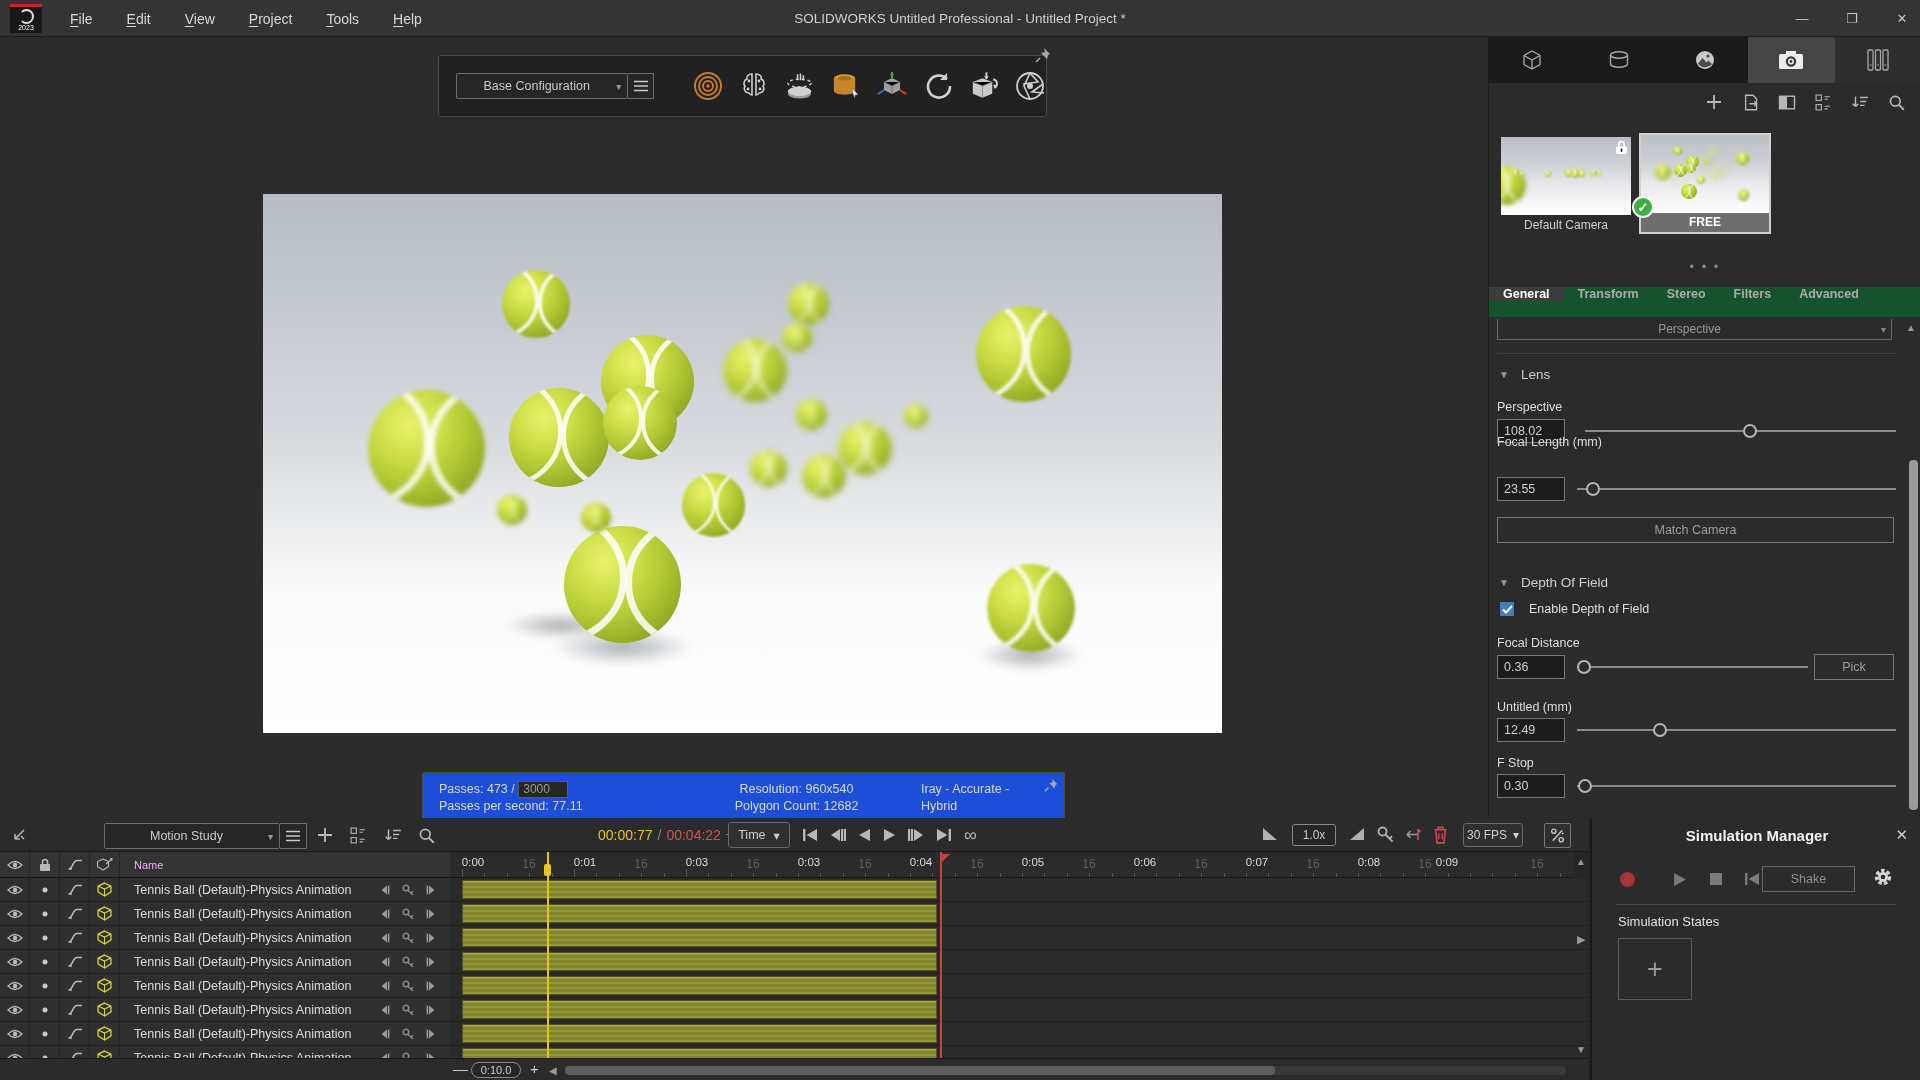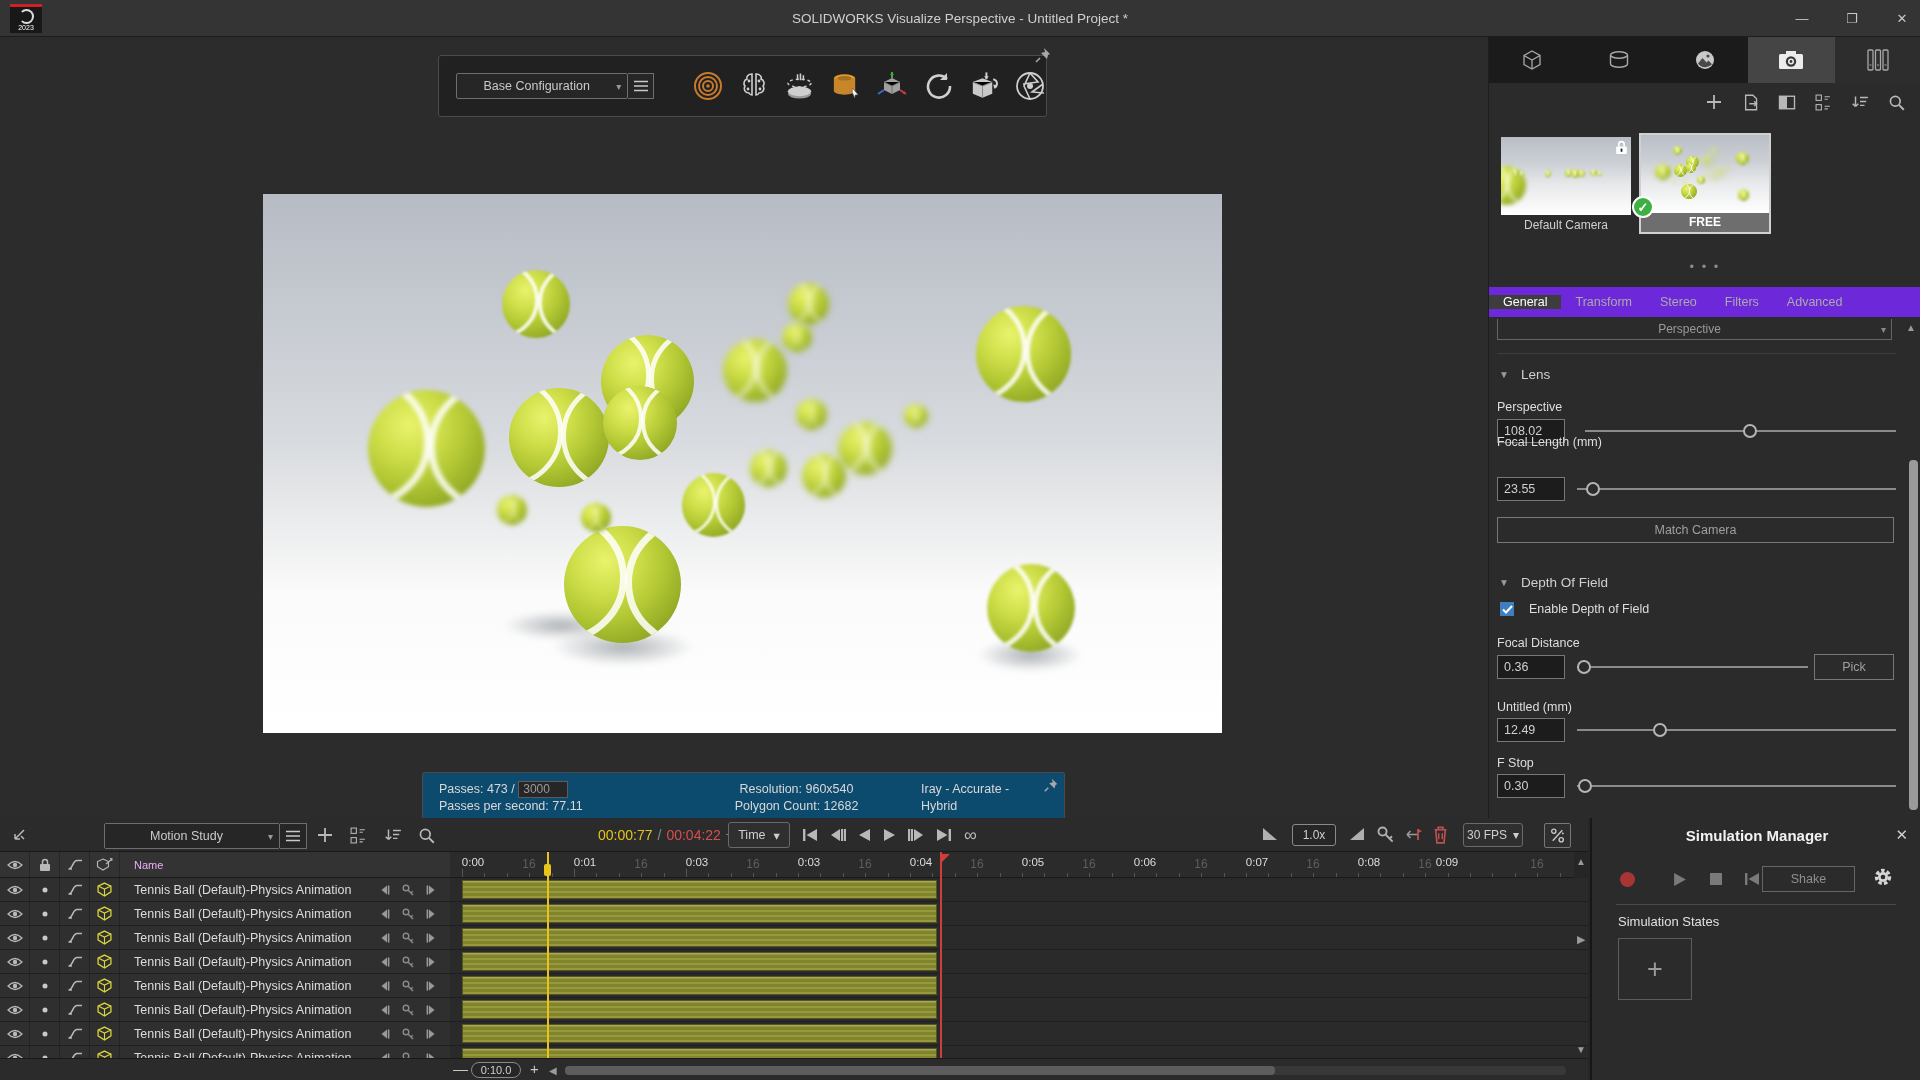--- a/index.html
+++ b/index.html
@@ -34,42 +34,42 @@
   .dd{height:26px;background:#262626;border:1px solid #6e6e6e;border-radius:2px;display:flex;align-items:center;color:#c9c9c9;font-size:12.5px;}
   .dd .lbl{flex:1;text-align:center;padding:0 6px;}
   .dd .chev{color:#9a9a9a;font-size:10px;padding-right:6px;}
   .cfg-dd{width:182px;}
   .sqbtn{height:26px;width:27px;border:1px solid #6e6e6e;border-left:none;display:flex;align-items:center;justify-content:center;background:#262626;}
   .cfg-icons{display:flex;align-items:center;gap:13px;margin-left:37px;}
   .cfg-ic{width:33px;height:33px;display:flex;align-items:center;justify-content:center;}
   .pin{position:absolute;}
 
   
-  .stats{position:absolute;left:422px;top:735px;width:643px;height:66px;background:#0c4a6e;border:1px solid #4b4b4b;border-radius:2px;display:flex;padding:8px 16px;font-size:12.5px;color:#d8d8d8;line-height:17px;}
+  .stats{position:absolute;left:422px;top:735px;width:643px;height:66px;background:#1d4ed8;border:1px solid #4b4b4b;border-radius:2px;display:flex;padding:8px 16px;font-size:12.5px;color:#d8d8d8;line-height:17px;}
   .stats .c1{width:255px;}
   .stats .c2{width:205px;text-align:center;}
   .stats .c3{flex:1;padding-left:22px;}
   .limitbox{display:inline-block;min-width:50px;border:1px solid #5c5c5c;background:#262626;color:#9a9a9a;text-align:left;padding:0 4px;font-size:12px;line-height:15px;}
 
   
   .rpanel{position:absolute;left:1488px;top:37px;width:432px;height:781px;background:#2b2b2b;border-left:1px solid #1e1e1e;}
   .rp-tabs{position:absolute;left:0;top:0;width:432px;height:46px;background:#1b1b1b;display:flex;}
   .rp-tab{width:86.4px;height:46px;display:flex;align-items:center;justify-content:center;}
   .rp-tab.active{background:#454545;}
   .rp-tab.shaded{background:#2d2d2d;}
   .rp-toolbar{position:absolute;left:0;top:46px;width:432px;height:38px;display:flex;align-items:center;justify-content:flex-end;gap:19px;padding-right:16px;}
   .thumbcard{position:absolute;}
   .thumbimg{position:relative;overflow:hidden;background:linear-gradient(180deg,#b9bec6 0%,#cdd1d6 35%,#e8e9eb 62%,#ffffff 100%);}
   .thumblabel{text-align:center;font-size:12px;color:#cfcfcf;padding-top:3px;}
   .selcard{border:2px solid #d0d0d0;background:#4a4a4a;}
   .selcard .thumblabel{background:#6e6e6e;color:#fff;font-weight:bold;padding:2px 0 3px;}
   .lockbadge{position:absolute;right:3px;top:3px;}
   .checkbadge{position:absolute;left:-9px;bottom:14px;width:22px;height:22px;border-radius:50%;background:#3cb043;border:2px solid #fff;display:flex;align-items:center;justify-content:center;color:#fff;font-size:13px;font-weight:bold;}
   .dots{position:absolute;left:0;width:432px;text-align:center;color:#8a8a8a;font-size:13px;letter-spacing:2px;}
-  .proptabs{position:absolute;left:0;width:432px;height:30px;background:#6d28d9;display:flex;align-items:center;}
+  .proptabs{position:absolute;left:0;width:432px;height:30px;background:#14532d;display:flex;align-items:flex-start;font-weight:bold;}
   .proptab{padding:0 14px;display:flex;align-items:center;font-size:12.5px;color:#ababab;}
   .proptab.active{background:#3d3d3d;color:#fff;}
   .projdd{position:absolute;left:8px;right:28px;height:21px;border:1px solid #666;border-top:none;display:flex;align-items:center;color:#999;font-size:12px;}
   .projdd .lbl{flex:1;text-align:center;}
   .hr{position:absolute;left:8px;right:24px;height:1px;background:#3d3d3d;}
   .sechead{position:absolute;left:10px;display:flex;align-items:center;gap:12px;color:#cfcfcf;font-size:13.5px;}
   .sechead .tri{color:#9a9a9a;font-size:10px;}
   .flabel{position:absolute;left:8px;font-size:12.5px;color:#dedede;}
   .vinput{position:absolute;left:8px;width:68px;height:24px;background:#1c1c1c;border:1px solid #777;color:#cfcfcf;font-size:12.5px;padding:0 6px;}
   .slider{position:absolute;height:24px;}
@@ -135,21 +135,29 @@
 </head>
 <body>
 
 <div id="app">
 
   <div class="titlebar">
     <div class="appicon">
       <div class="glb"></div>
       <div class="yr">2023</div>
     </div>
-    <div class="wintitle">SOLIDWORKS Visualize Perspective - Untitled Project *</div>
+    <div class="menubar" id="menubar">
+        <span class="menu-item"><u>F</u>ile</span>
+        <span class="menu-item"><u>E</u>dit</span>
+        <span class="menu-item"><u>V</u>iew</span>
+        <span class="menu-item"><u>P</u>roject</span>
+        <span class="menu-item"><u>T</u>ools</span>
+        <span class="menu-item"><u>H</u>elp</span>
+      </div>
+    <div class="wintitle">SOLIDWORKS Untitled Professional - Untitled Project *</div>
     <div class="winbtns">
       <div class="winbtn">—</div>
       <div class="winbtn">❐</div>
       <div class="winbtn">✕</div>
     </div>
   </div>
 
   <div class="viewport">
     <div class="render" id="render">
         <div class="fshadow" style="left: 287.7px; top: 433.58px; width: 143.85px; height: 38.36px;"></div>

